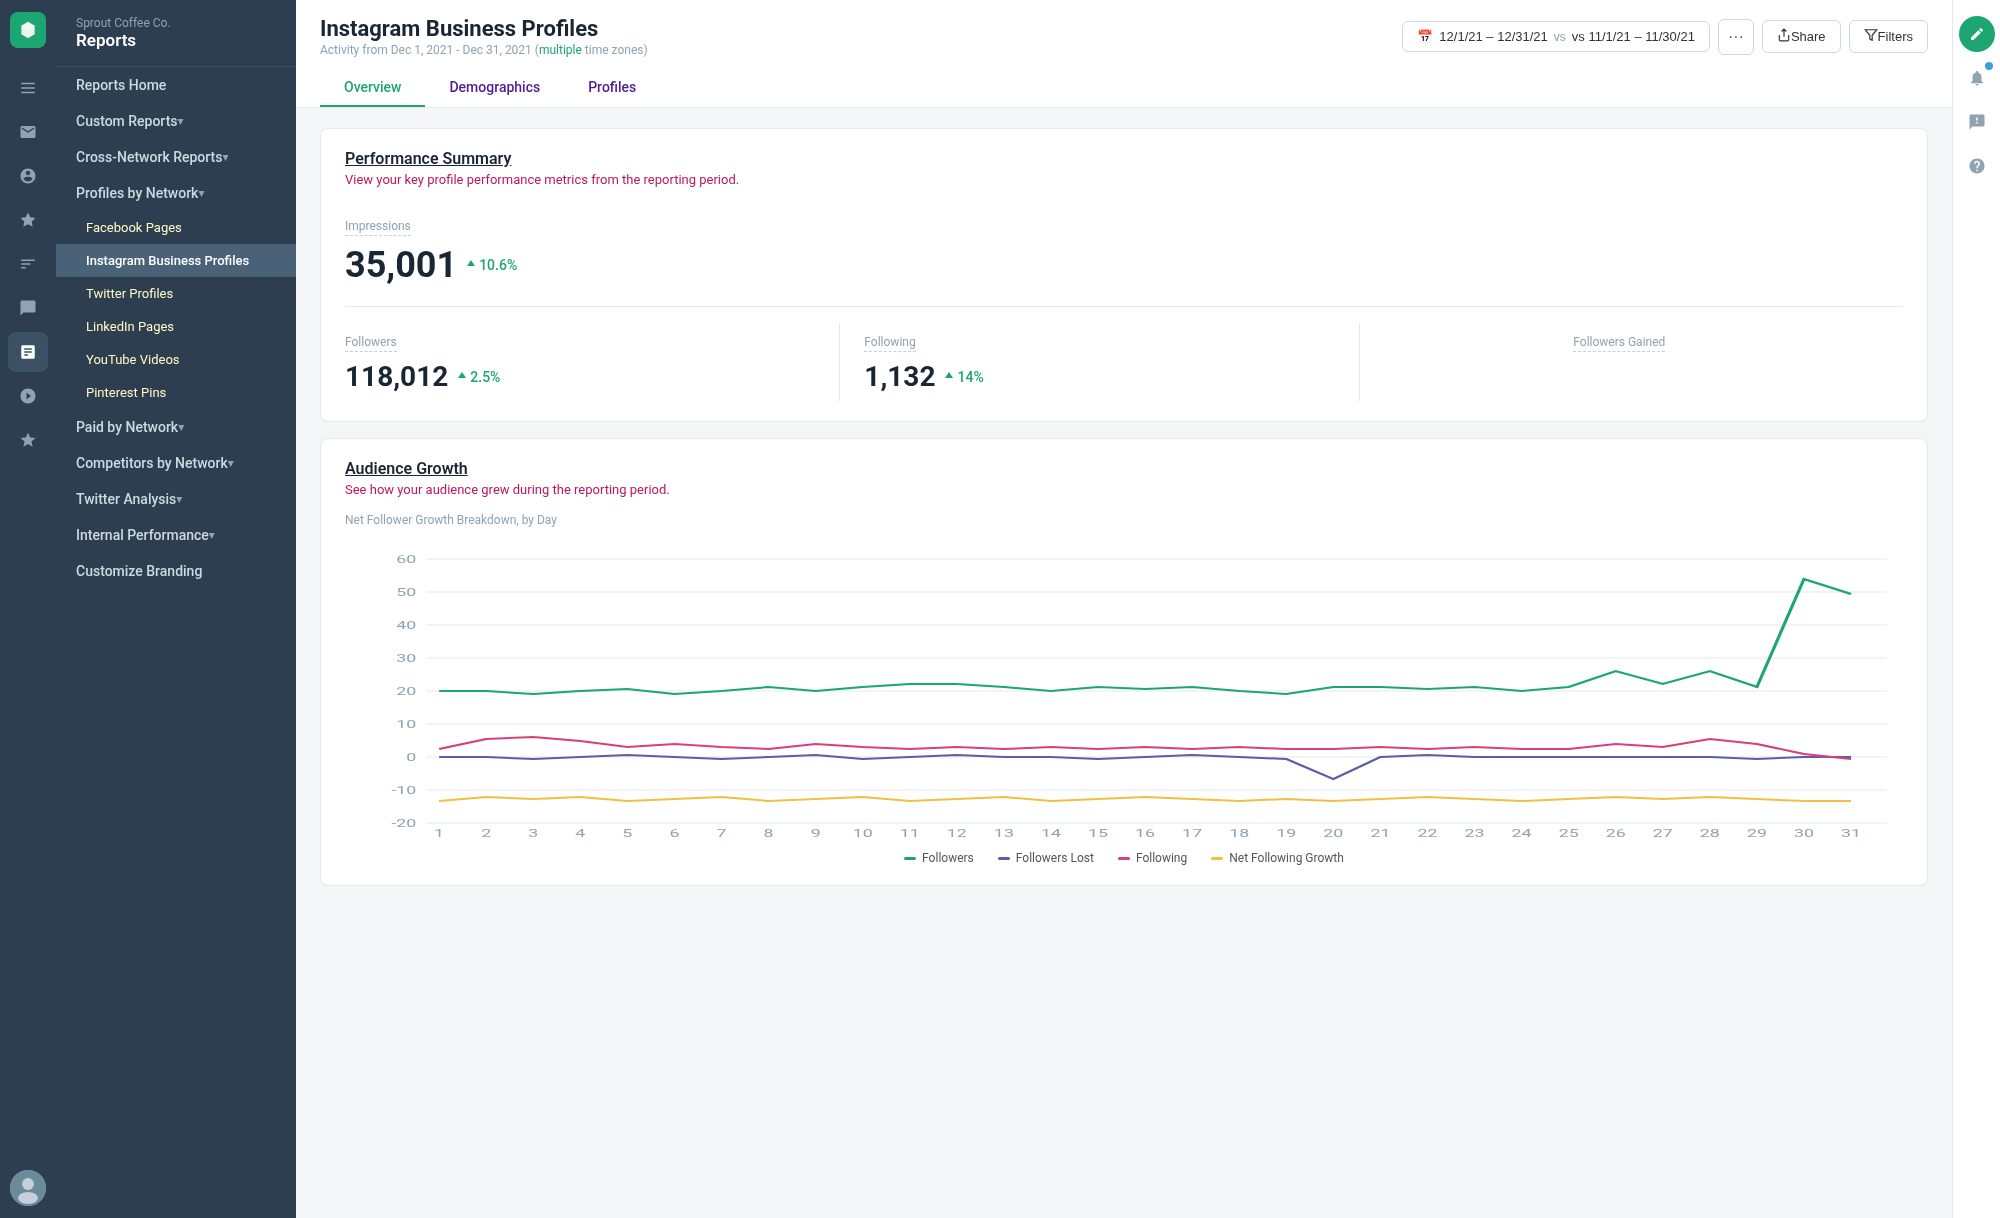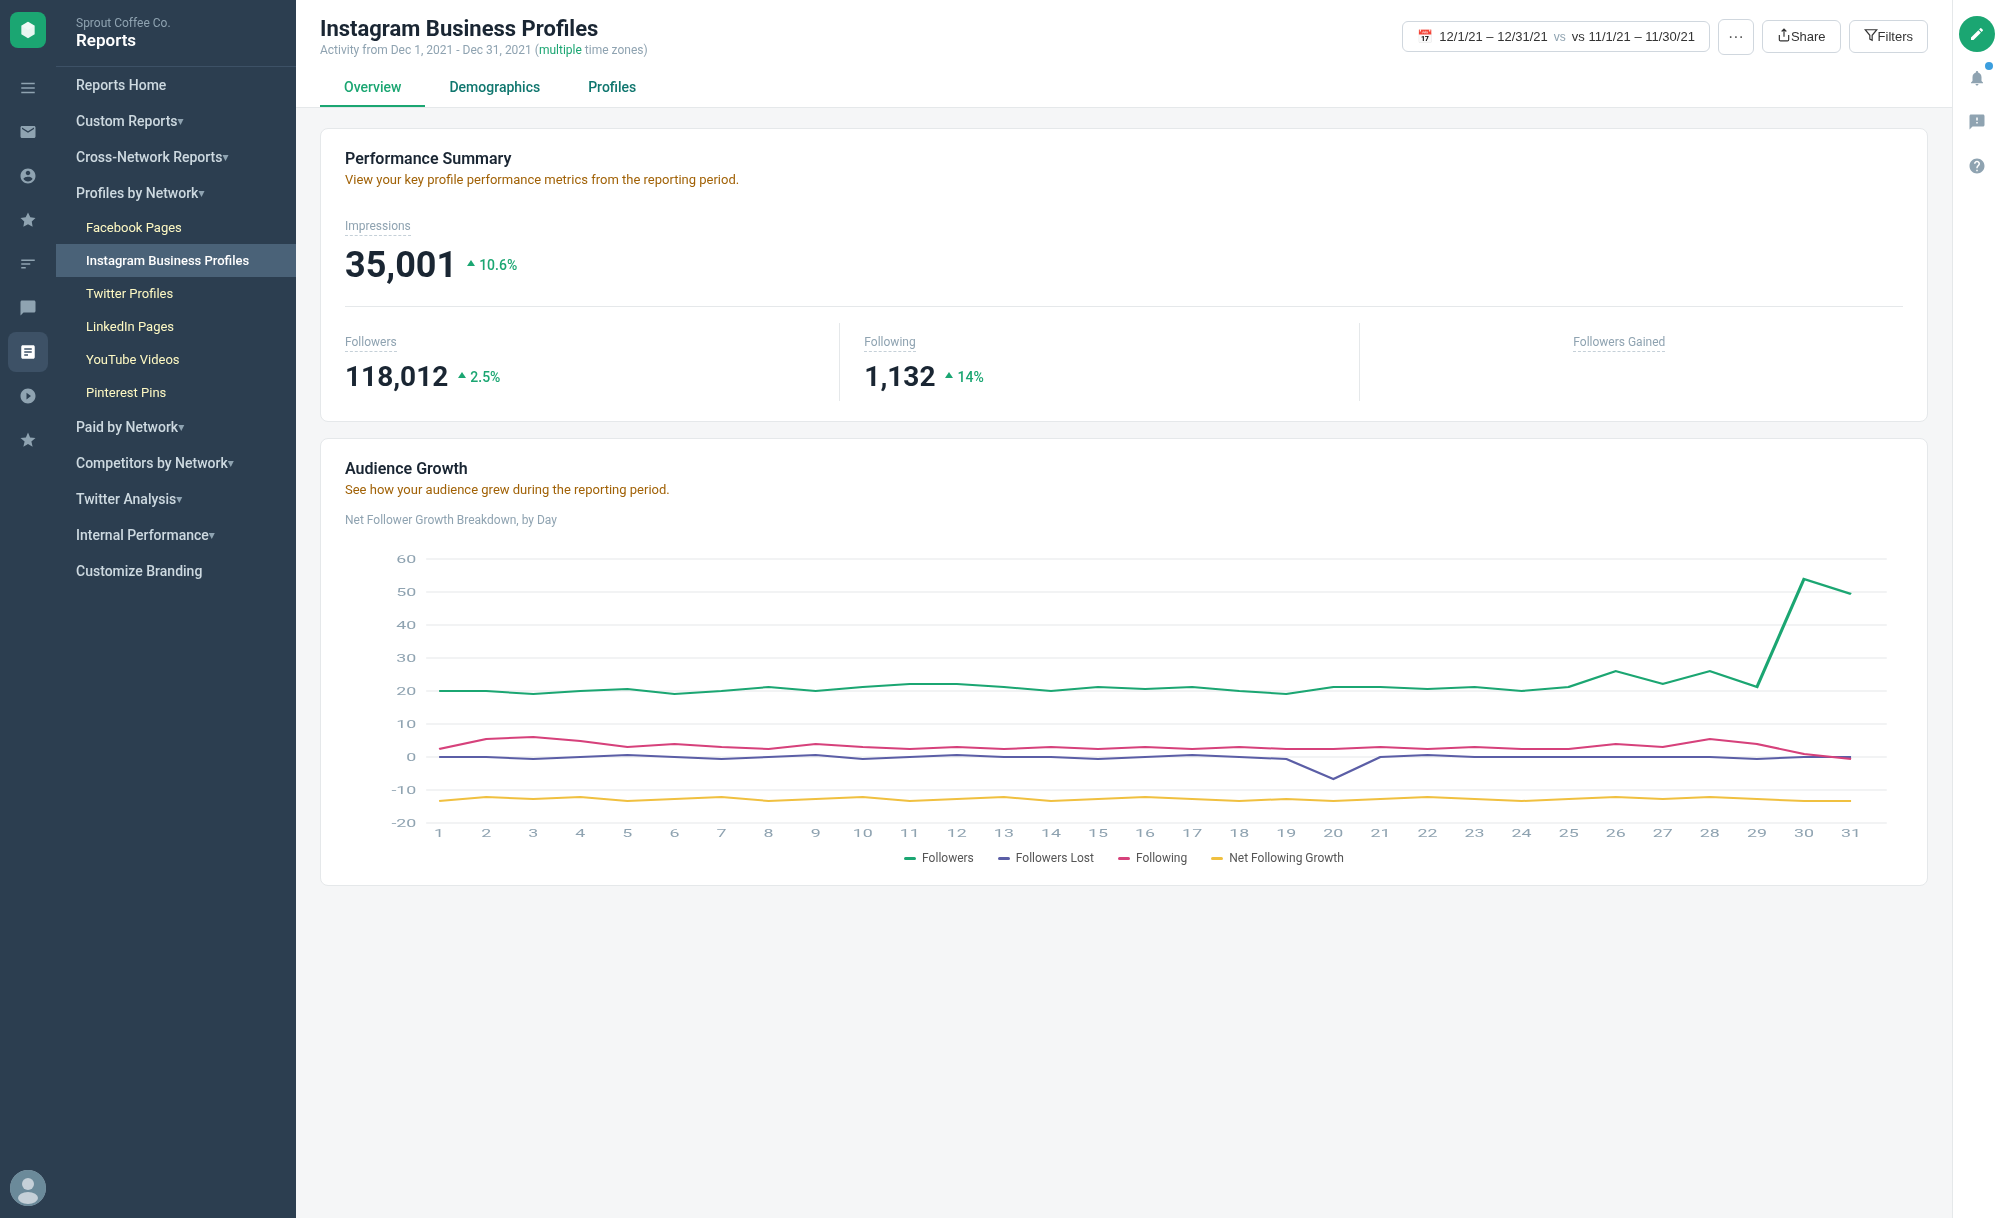--- a/index.html
+++ b/index.html
@@ -184,43 +184,43 @@
     }
 
     
     .tabs {
       display: flex; gap: 0;
     }
     .tab {
       padding: 10px 24px;
       font-size: 14px;
       cursor: pointer;
-      color: #0f766e;
+      color: #4c1d95;
       border-bottom: 2px solid transparent;
       font-weight: 500;
     }
     .tab.active { color: #1ba672; border-bottom-color: #1ba672; }
 
     
     .content {
       flex: 1;
       overflow-y: auto;
       padding: 20px 24px;
     }
 
     .card {
       background: white;
       border-radius: 8px;
       border: 1px solid #e5e8ea;
       padding: 20px 24px;
       margin-bottom: 16px;
     }
 
-    .card-title { font-size: 16px; font-weight: 600; color: #1a2633; margin-bottom: 4px; }
-    .card-subtitle { font-size: 13px; color: #a16207; margin-bottom: 16px; }
+    .card-title { font-size: 16px; font-weight: 600; color: #1a2633; margin-bottom: 4px; text-decoration: underline; }
+    .card-subtitle { font-size: 13px; color: #be185d; margin-bottom: 16px; }
     .metric-row-3 {
       display: grid;
       grid-template-columns: 1fr 1fr 1fr;
       padding-top: 16px;
     }
     .metric-item {
       padding: 8px 0;
       border-right: 1px solid #e5e8ea;
       padding-right: 24px;
       margin-right: 24px;

